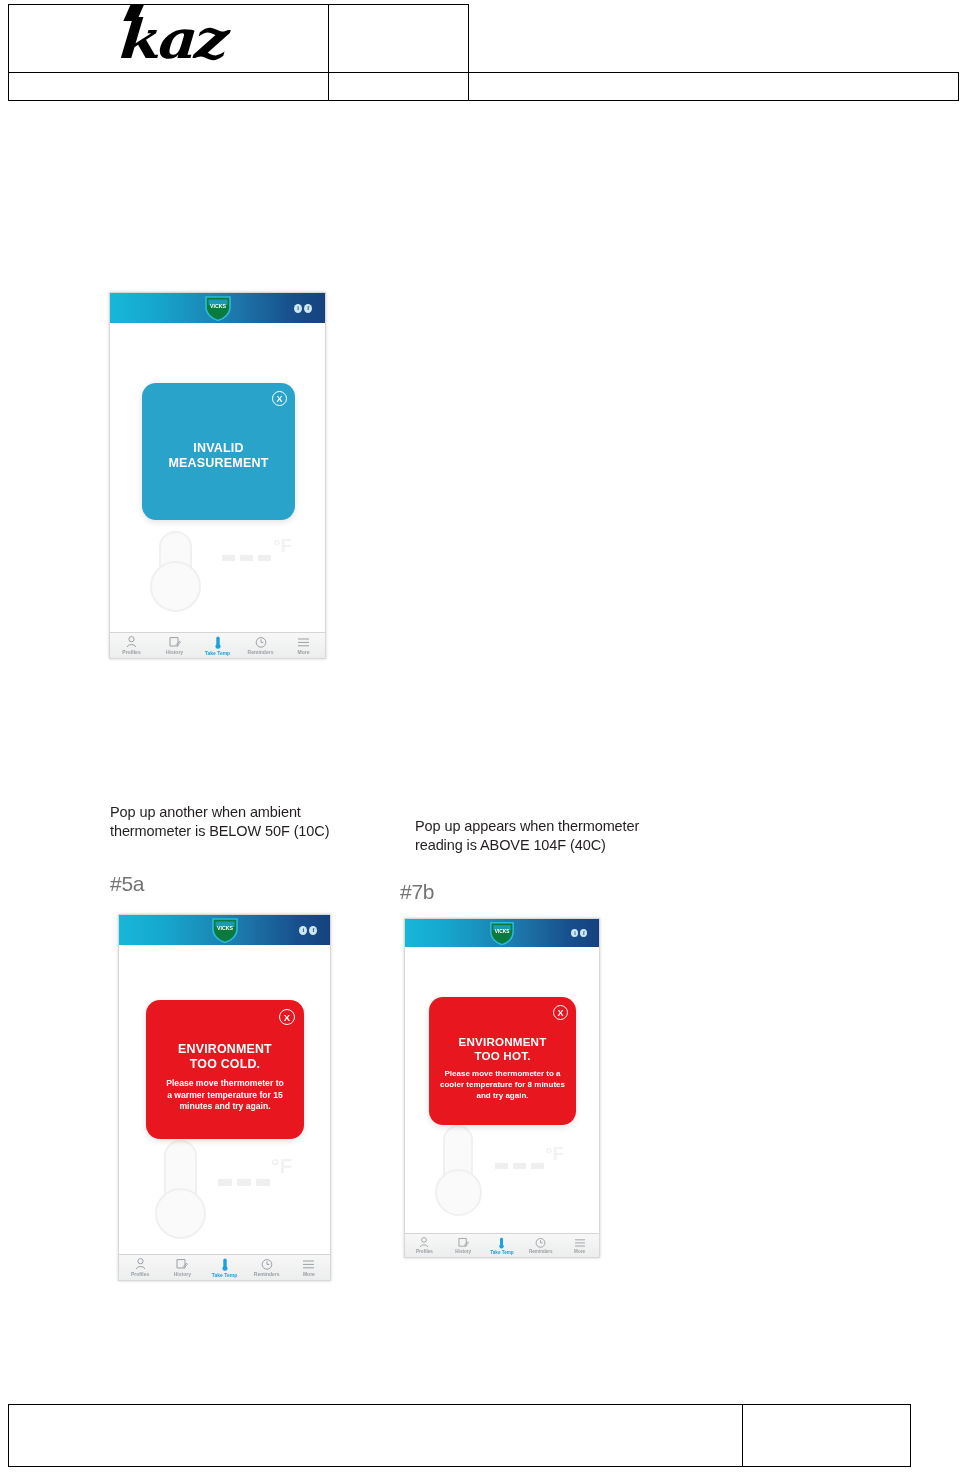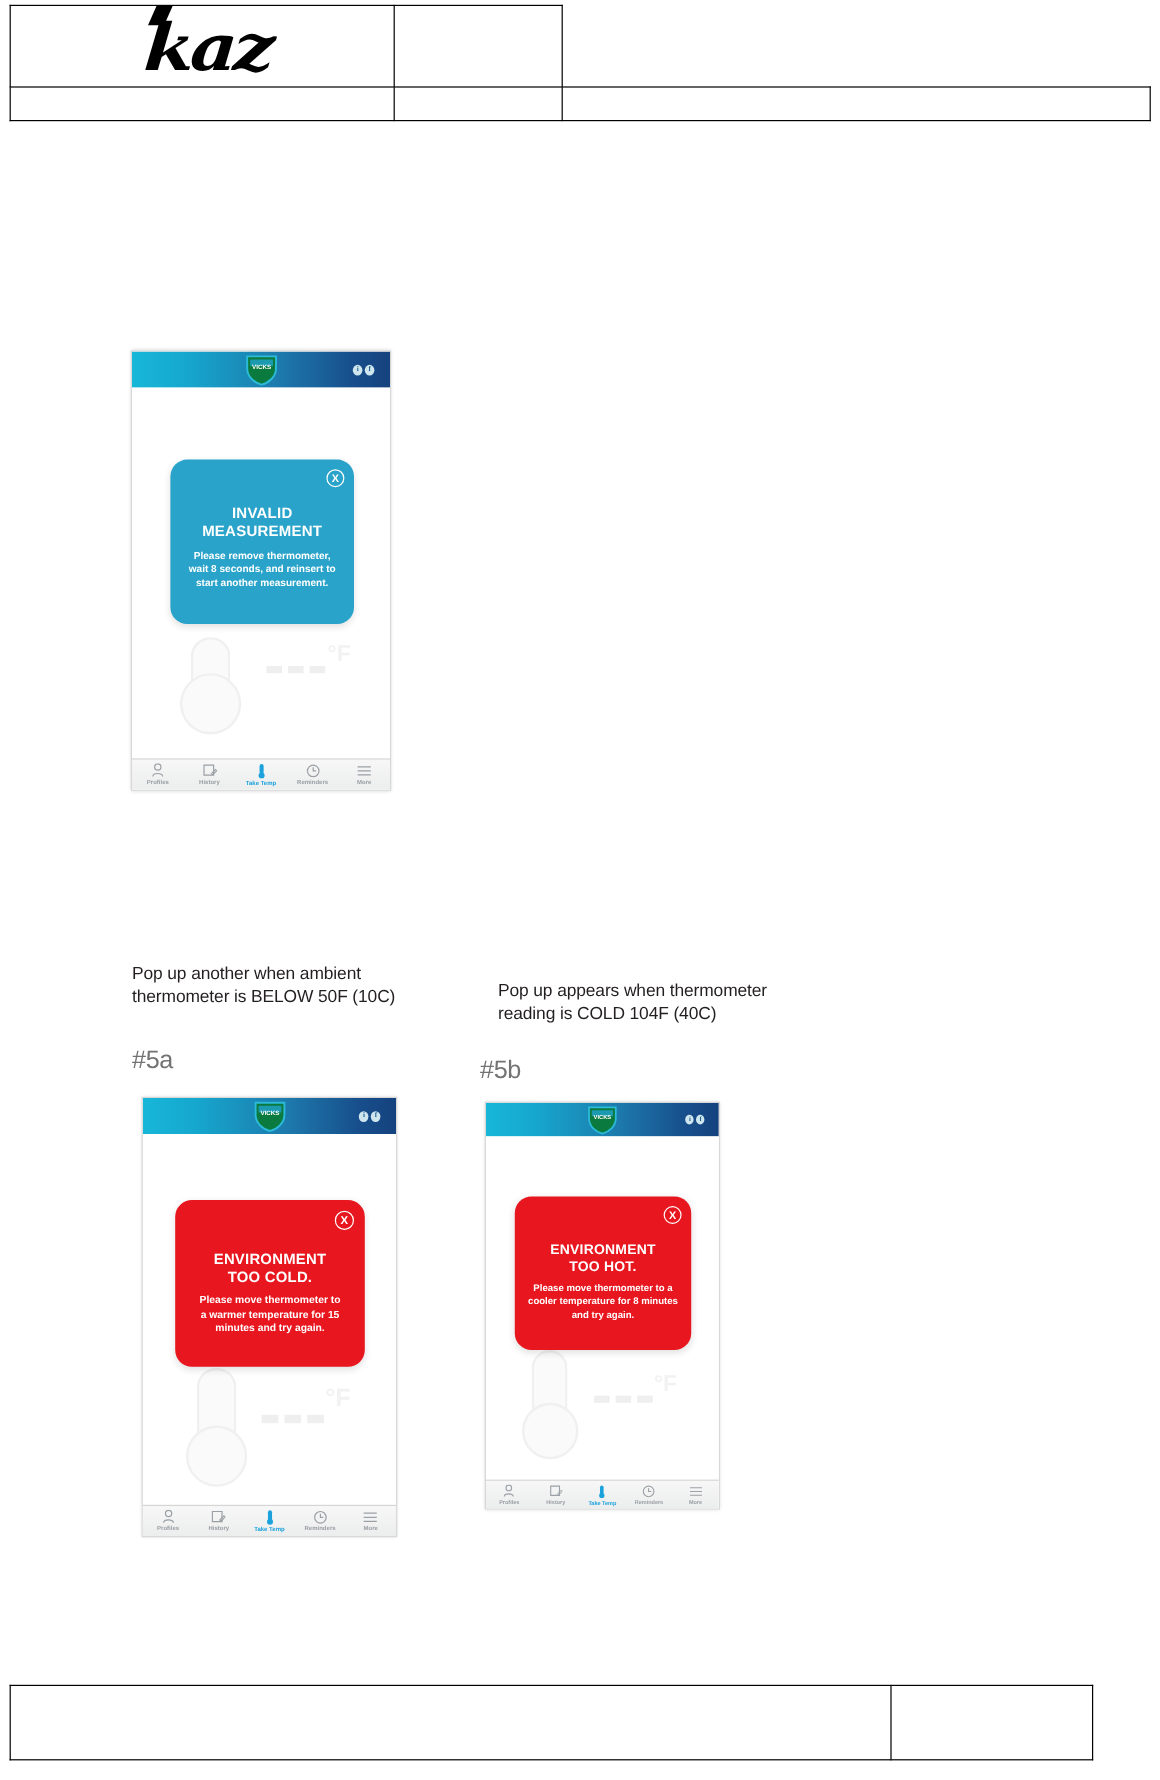--- a/index.html
+++ b/index.html
@@ -253,21 +253,20 @@
       <span class="dash" style="width:13px;height:6px;"></span>
     </div>
     <div class="unit" style="left:163px; top:212px; font-size:19px;">°F</div>
 
     <div class="dialog" style="left:32px; top:60px; width:153px; height:137px; background:#29A3C9;">
       <div class="close-btn" style="right:8px; top:8px; width:15px; height:15px; font-size:9px;">X</div>
       <div class="dialog-title" style="font-size:12.5px; line-height:15px; margin-top:8px;">
         <div>INVALID</div>
         <div>MEASUREMENT</div>
       </div>
-      <div class="dialog-body" style="font-size:8.4px; line-height:11px; padding:7px 13px 0;">Please remove thermometer, wait 8 seconds, and reinsert to start another measurement.</div>
     </div>
 
     <div class="nav" style="height:26px;">
       <div class="nav-item">
         <svg class="nav-ico" width="11" height="12" viewBox="0 0 11 12">
           <circle cx="5.5" cy="3.2" r="2.6" fill="none" stroke="#9aa0a5" stroke-width="1"></circle>
           <path d="M1.4 11 C1.4 7.8 9.6 7.8 9.6 11" fill="none" stroke="#9aa0a5" stroke-width="1"></path>
         </svg>
         <span class="nav-label" style="font-size:5px;">Profiles</span>
       </div>
@@ -303,23 +302,23 @@
 </div>
 
 <div class="caption" style="left:110px; top:803px; width:245px;">
   <div>Pop up another when ambient</div>
   <div>thermometer is BELOW 50F (10C)</div>
 </div>
 <div class="seclabel" style="left:110px; top:872px;">#5a</div>
 
 <div class="caption" style="left:415px; top:817px; width:250px;">
   <div>Pop up appears when thermometer</div>
-  <div>reading is COLD 104F (40C)</div>
+  <div>reading is ABOVE 104F (40C)</div>
 </div>
-<div class="seclabel" style="left:400px; top:880px;">#5b</div>
+<div class="seclabel" style="left:400px; top:880px;">#7b</div>
 
 <div class="phone phone-shadow" style="left:118px; top:914px; width:213px; height:367px; display:flex; flex-direction:column;">
 
   <div class="app-header" style="height:30px;">
     <svg class="vicks-shield" width="30" height="28" viewBox="0 0 30 28">
       <path d="M3 3 H27 V13 C27 20 21 25 15 26.5 C9 25 3 20 3 13 Z" fill="#0b7a3f" stroke="#2bbbd8" stroke-width="1.6"></path>
       <path d="M5.5 5.5 H24.5 V11 H5.5 Z" fill="#1fa0c4" opacity="0.85"></path>
       <text x="15" y="13.5" text-anchor="middle" font-family="Liberation Sans, sans-serif" font-size="5.2" font-weight="bold" fill="#ffffff">VICKS</text>
     </svg>
     <div class="header-icons">

